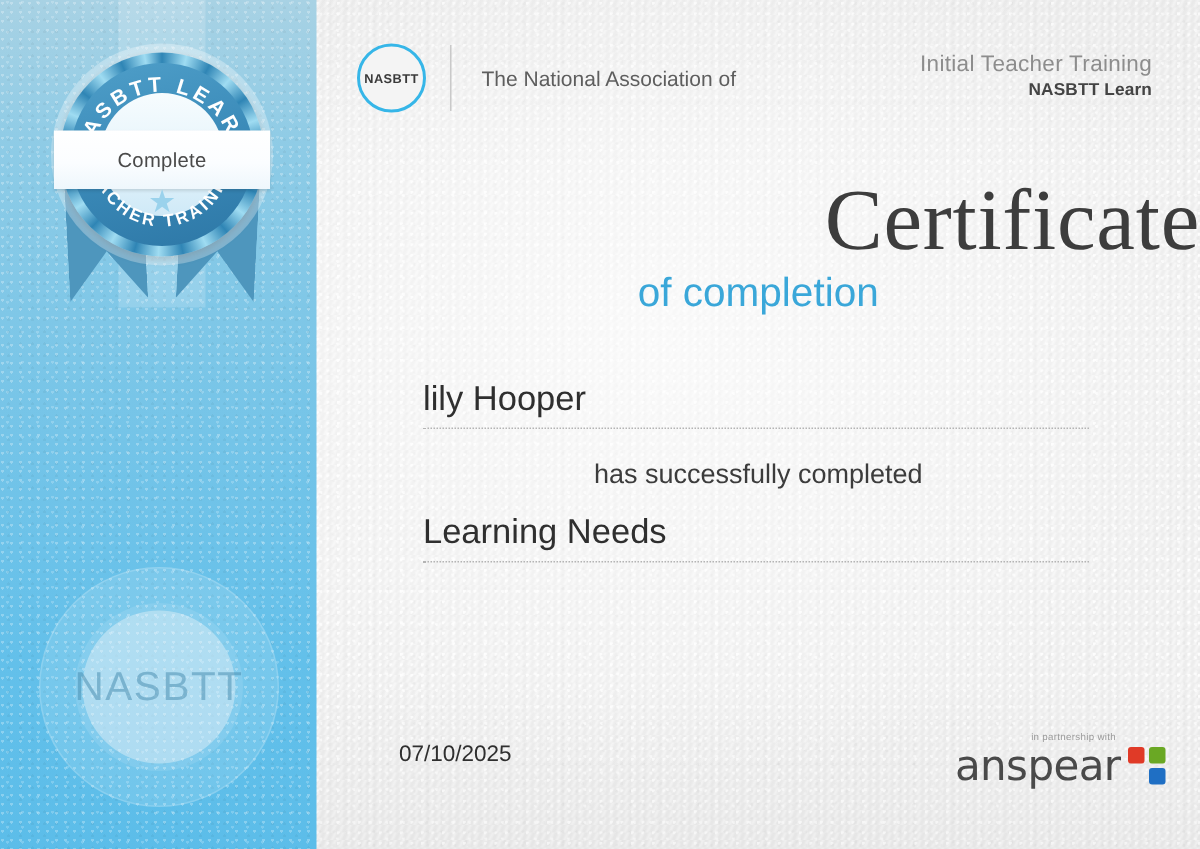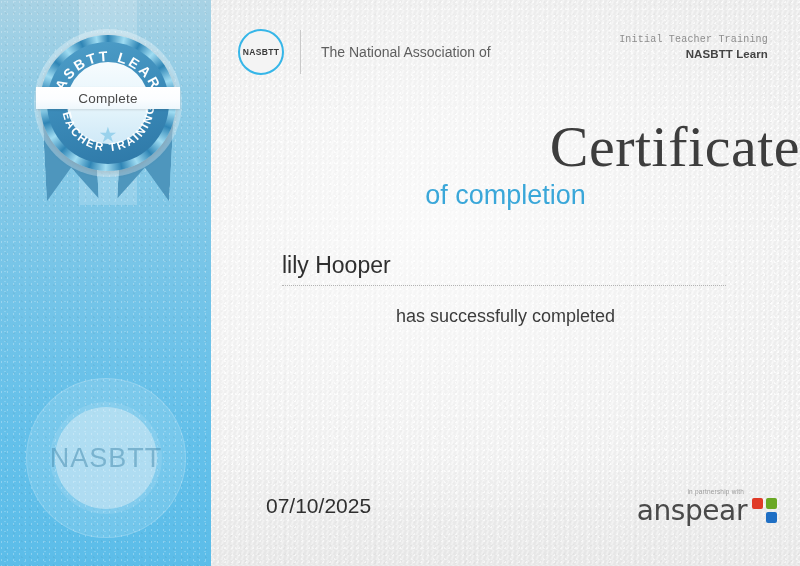--- a/index.html
+++ b/index.html
@@ -131,21 +131,21 @@
     position: absolute;
     inset: 27px;
     border-radius: 50%;
     background: linear-gradient(180deg, #f7fcfe 0%, #e2f3fb 60%, #cfe9f7 100%);
   }
   .seal-banner {
     position: absolute;
     left: -4px;
     right: -4px;
     top: 52px;
-    height: 22px;
+    height: 39px;
     background: linear-gradient(180deg, #ffffff 0%, #fbfdff 55%, #eef7fc 100%);
     box-shadow: 0 1px 2px rgba(0,0,0,0.12);
     display: flex;
     align-items: center;
     justify-content: center;
   }
   .seal-banner-text {
     font-size: 13.5px;
     color: #4a4a4a;
     letter-spacing: 0.2px;
@@ -258,24 +258,23 @@
     color: #5e5e5e;
   }
 
   .header-right {
     position: absolute;
     right: 32px;
     top: 34px;
     text-align: right;
   }
   .header-right .itt {
-    font-size: 10px;
+    font-size: 15px;
     color: #8d8d8d;
     letter-spacing: 0.2px;
-    font-family: Liberation Mono, monospace;
   }
   .header-right .learn {
     font-size: 11.5px;
     color: #444444;
     font-weight: bold;
     margin-top: 3px;
     letter-spacing: 0.1px;
   }
 
   
@@ -330,21 +329,21 @@
     text-align: center;
     font-size: 18px;
     color: #3c3c3c;
   }
 
   
   .date {
     position: absolute;
     left: 266px;
     top: 494px;
-    font-size: 21px;
+    font-size: 15px;
     color: #2f2f2f;
   }
   .partner {
     position: absolute;
     right: 22px;
     top: 488px;
     text-align: right;
   }
   .partner-caption {
     font-size: 6.5px;
@@ -455,20 +454,24 @@
   <div class="title">Certificate</div>
   <div class="subtitle">of completion</div>
 
   <div class="field" id="name-field">
     <div class="field-value">lily Hooper</div>
     <div class="dotted-rule"></div>
   </div>
 
   <div class="midline">has successfully completed</div>
 
+  <div class="field" id="course-field">
+    <div class="field-value">Learning Needs</div>
+    <div class="dotted-rule"></div>
+  </div>
 
   <div class="date">07/10/2025</div>
 
   <div class="partner">
     <div class="partner-caption">in partnership with</div>
     <div class="partner-row">
       <div class="anspear-word">anspear</div>
       <div class="anspear-mark">
         <i class="am-tl"></i>
         <i class="am-tr"></i>

